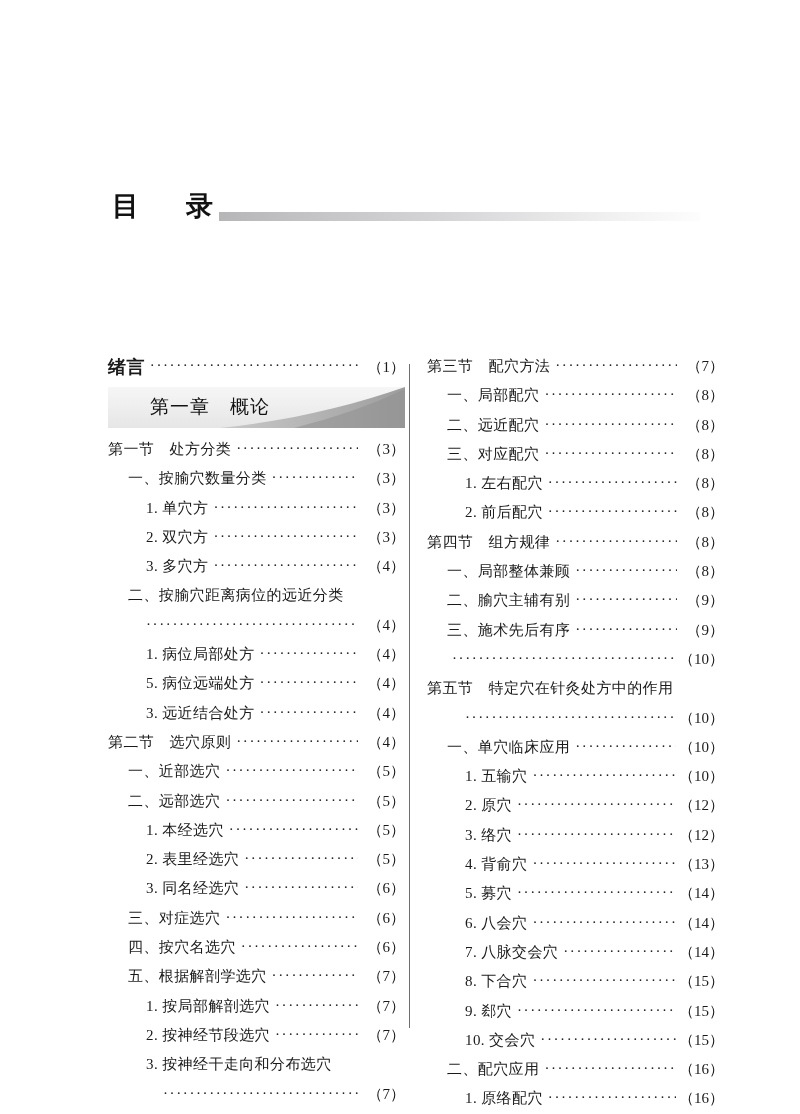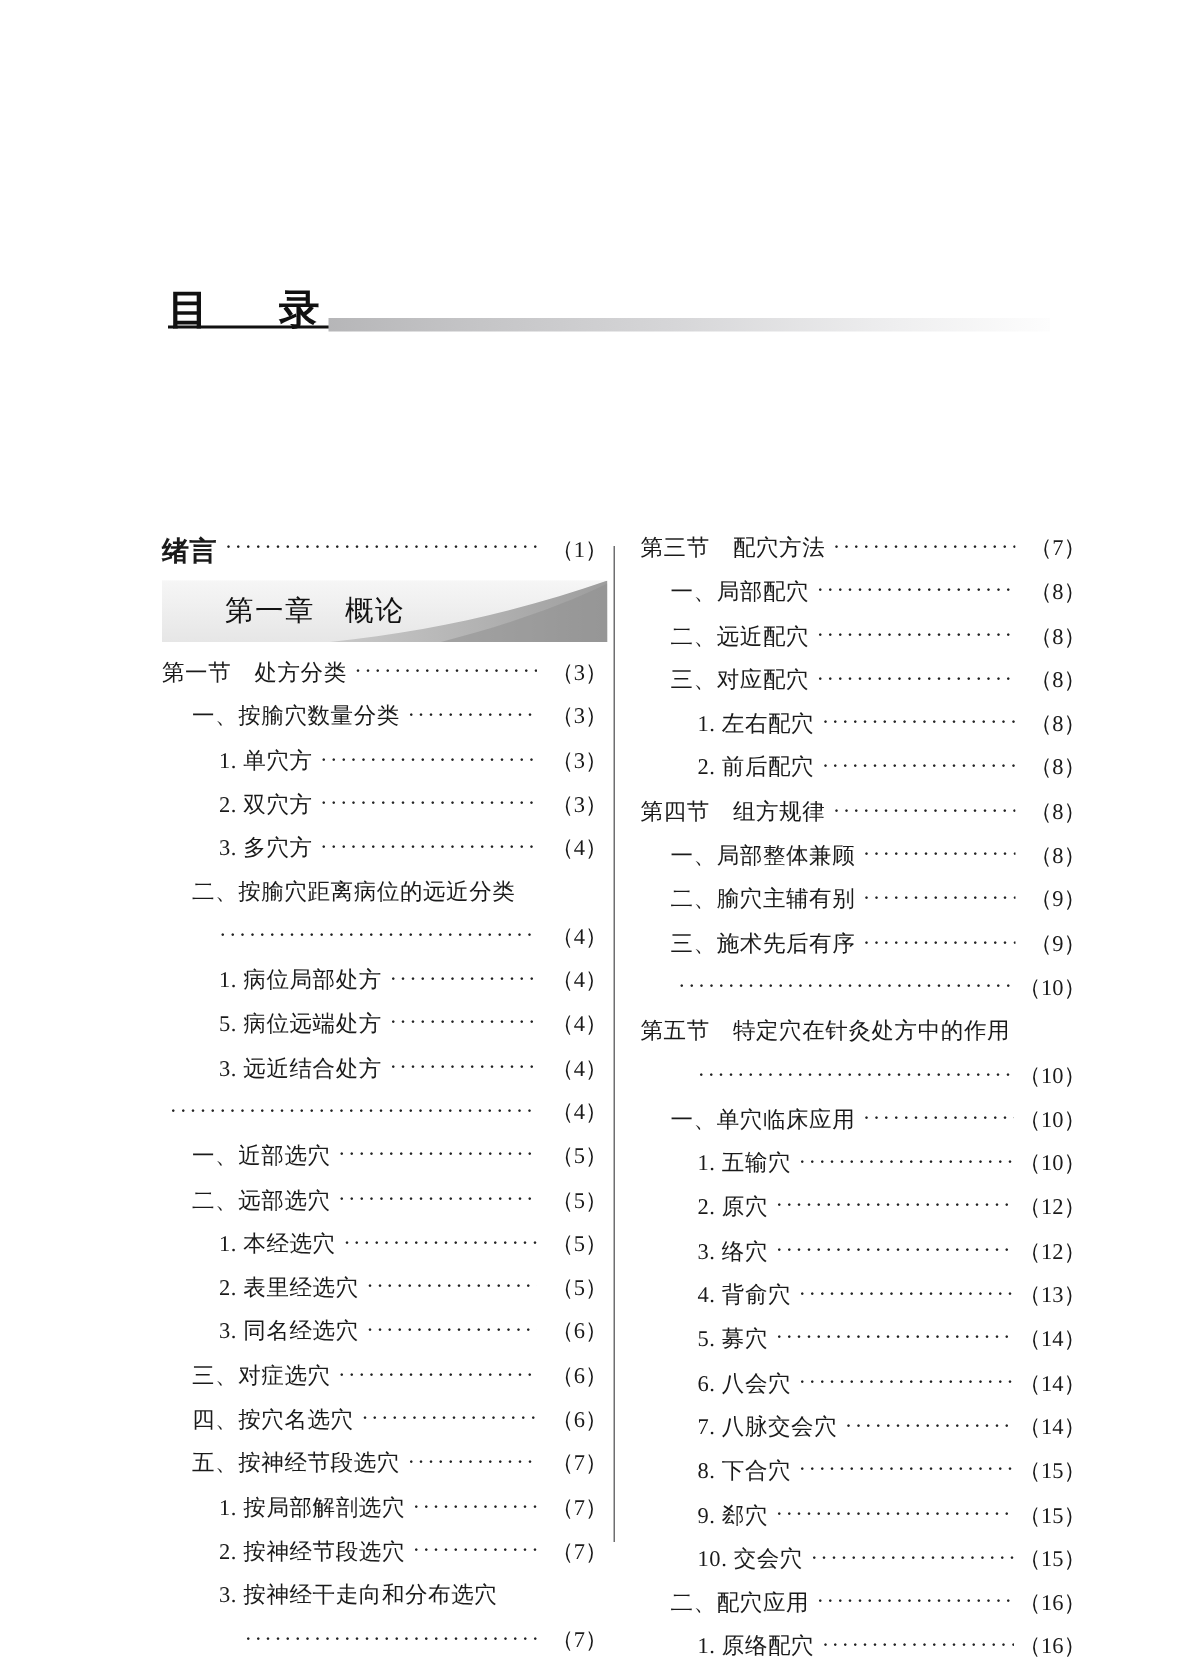--- a/index.html
+++ b/index.html
@@ -28,21 +28,20 @@
   #toc-header .toc-title {
     position: absolute;
     left: 112px;
     top: 0;
     font-size: 27px;
     font-weight: bold;
     letter-spacing: 10px;
     color: #111111;
     line-height: 40px;
     white-space: pre;
-    text-decoration: underline;
   }
   #toc-header .toc-rule {
     position: absolute;
     left: 219px;
     top: 26px;
     width: 481px;
     height: 9px;
     background: linear-gradient(to right, #b6b6b8 0%, #c3c3c5 18%, #d6d6d8 48%, #eeeeef 78%, #fdfdfd 100%);
   }
 
@@ -242,20 +241,21 @@
           <span class="e-label">5. 病位远端处方</span>
           <span class="e-dots"></span>
           <span class="e-page">（4）</span>
         </div>
         <div class="toc-entry lvl-2">
           <span class="e-label">3. 远近结合处方</span>
           <span class="e-dots"></span>
           <span class="e-page">（4）</span>
         </div>
         <div class="toc-entry lvl-0">
+          <span class="e-label">第二节　选穴原则</span>
           <span class="e-dots"></span>
           <span class="e-page">（4）</span>
         </div>
         <div class="toc-entry lvl-1">
           <span class="e-label">一、近部选穴</span>
           <span class="e-dots"></span>
           <span class="e-page">（5）</span>
         </div>
         <div class="toc-entry lvl-1">
           <span class="e-label">二、远部选穴</span>
@@ -281,21 +281,21 @@
           <span class="e-label">三、对症选穴</span>
           <span class="e-dots"></span>
           <span class="e-page">（6）</span>
         </div>
         <div class="toc-entry lvl-1">
           <span class="e-label">四、按穴名选穴</span>
           <span class="e-dots"></span>
           <span class="e-page">（6）</span>
         </div>
         <div class="toc-entry lvl-1">
-          <span class="e-label">五、按神经节段选穴</span>
+          <span class="e-label">五、根据解剖学选穴</span>
           <span class="e-dots"></span>
           <span class="e-page">（7）</span>
         </div>
         <div class="toc-entry lvl-2">
           <span class="e-label">1. 按局部解剖选穴</span>
           <span class="e-dots"></span>
           <span class="e-page">（7）</span>
         </div>
         <div class="toc-entry lvl-2">
           <span class="e-label">2. 按神经节段选穴</span>

